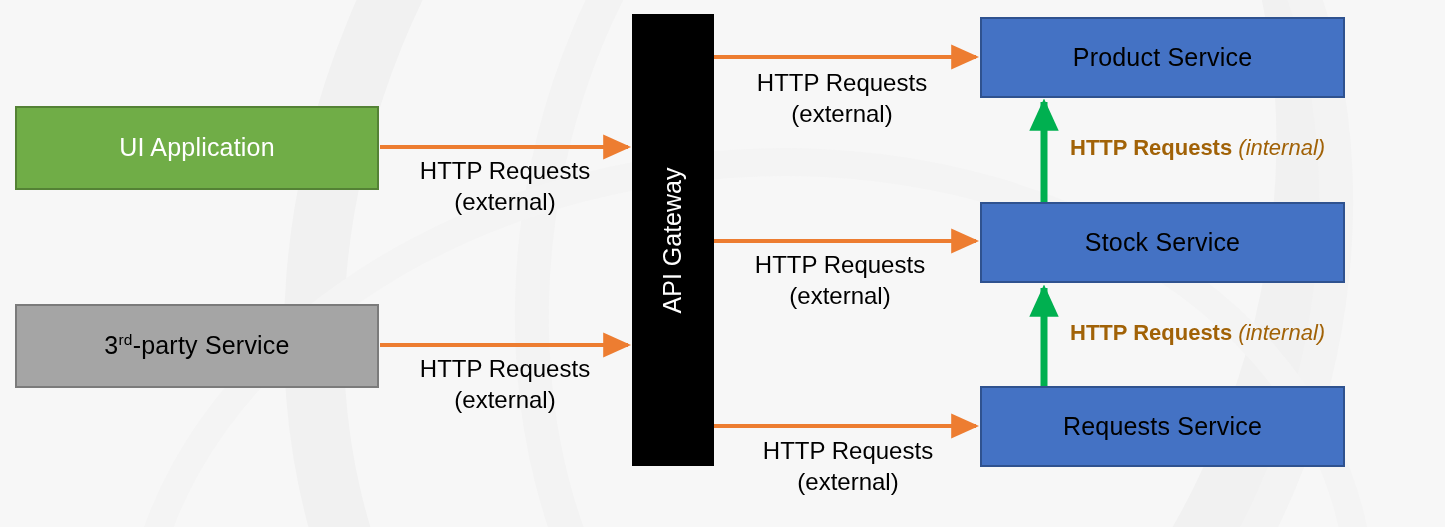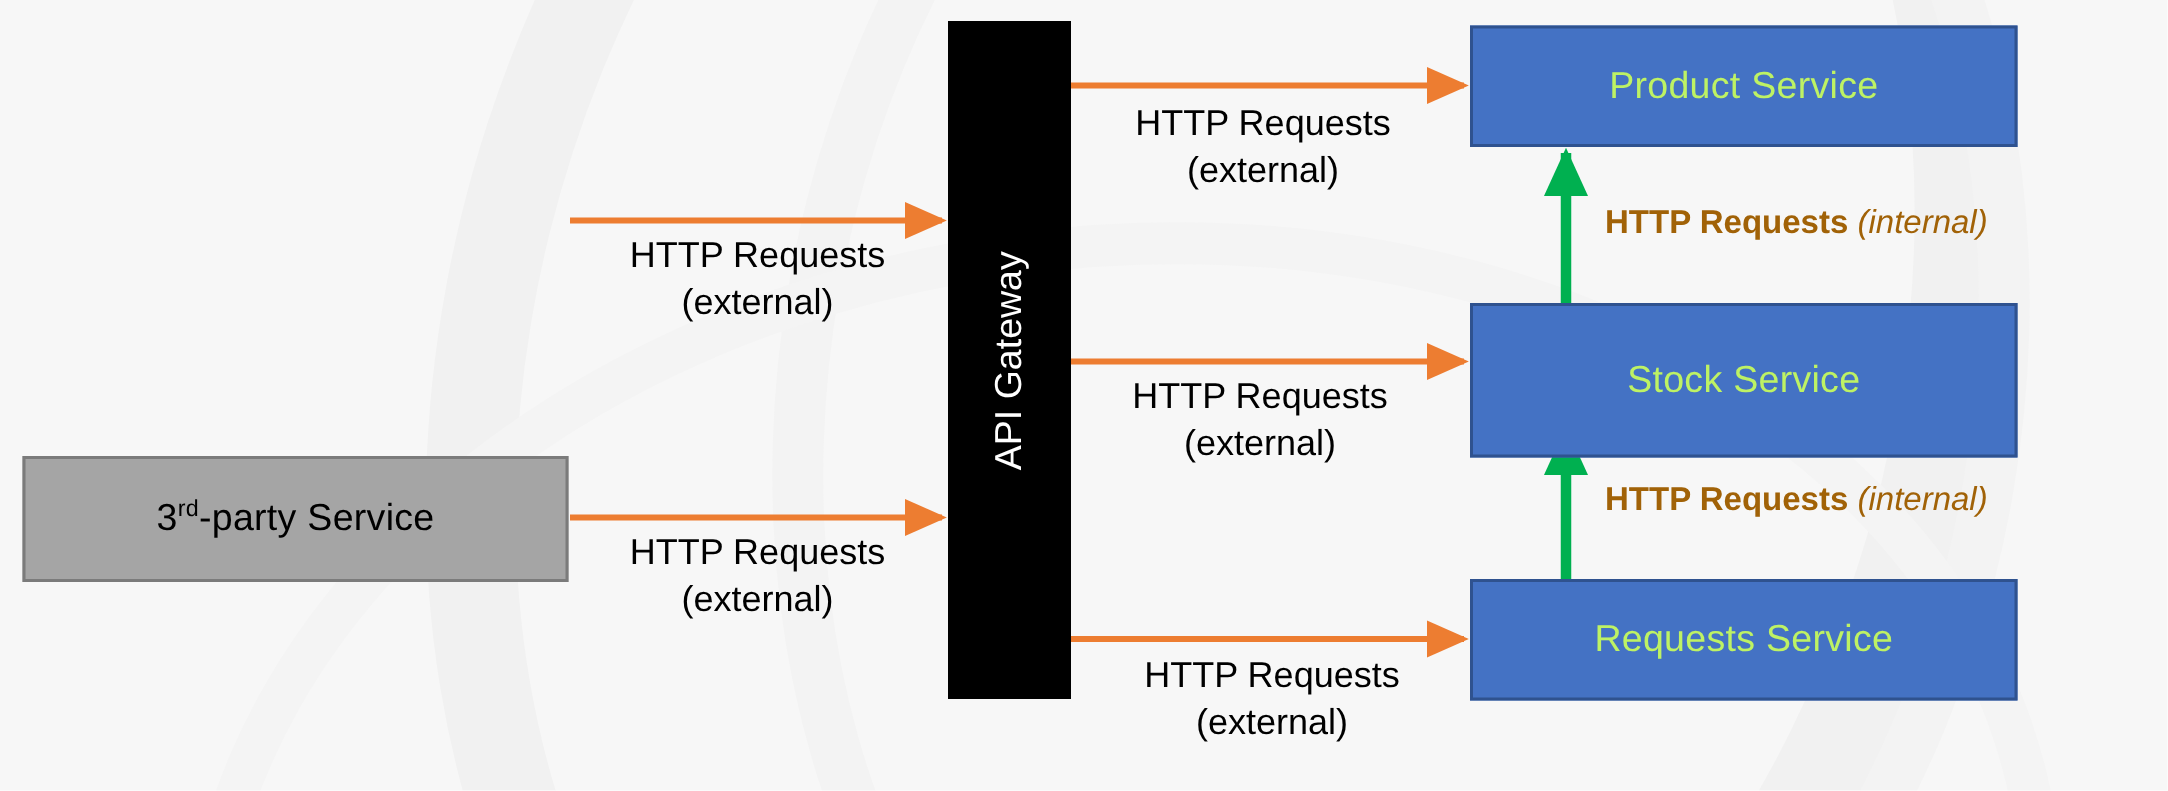--- a/index.html
+++ b/index.html
@@ -55,21 +55,21 @@
     color: #ffffff;
   }
   .box-gray {
     background: #a5a5a5;
     border: 2px solid #7b7b7b;
     color: #000000;
   }
   .box-blue {
     background: #4472c4;
     border: 2px solid #2f528f;
-    color: #bef264;
+    color: #000000;
   }
   .box-black {
     background: #000000;
     color: #ffffff;
   }
   .box-label {
     font-size: 25px;
     font-weight: 400;
     letter-spacing: .2px;
     line-height: 1.1;
@@ -142,34 +142,37 @@
 
     <line x1="714" y1="241" x2="976" y2="241" stroke="#ed7d31" stroke-width="4" marker-end="url(#arrowOrange)"></line>
 
     <line x1="714" y1="426" x2="976" y2="426" stroke="#ed7d31" stroke-width="4" marker-end="url(#arrowOrange)"></line>
 
     <line x1="1044" y1="202" x2="1044" y2="102" stroke="#00b050" stroke-width="7" marker-end="url(#arrowGreen)"></line>
 
     <line x1="1044" y1="386" x2="1044" y2="288" stroke="#00b050" stroke-width="7" marker-end="url(#arrowGreen)"></line>
   </svg>
 
+  <div class="box box-green" style="left:15px; top:106px; width:364px; height:84px;">
+    <span class="box-label">UI Application</span>
+  </div>
 
   <div class="box box-gray" style="left:15px; top:304px; width:364px; height:84px;">
     <span class="box-label"><span>3</span><sup>rd</sup><span>-party Service</span></span>
   </div>
 
   <div class="box box-black" style="left:632px; top:14px; width:82px; height:452px;">
     <span class="vert-label">API Gateway</span>
   </div>
 
   <div class="box box-blue" style="left:980px; top:17px; width:365px; height:81px;">
     <span class="box-label">Product Service</span>
   </div>
 
-  <div class="box box-blue" style="left:980px; top:202px; width:365px; height:103px;">
+  <div class="box box-blue" style="left:980px; top:202px; width:365px; height:81px;">
     <span class="box-label">Stock Service</span>
   </div>
 
   <div class="box box-blue" style="left:980px; top:386px; width:365px; height:81px;">
     <span class="box-label">Requests Service</span>
   </div>
 
   <div class="edge-label" style="left:385px; top:156px; width:240px;">
     <span>HTTP Requests</span>
     <span class="it">(external)</span>

